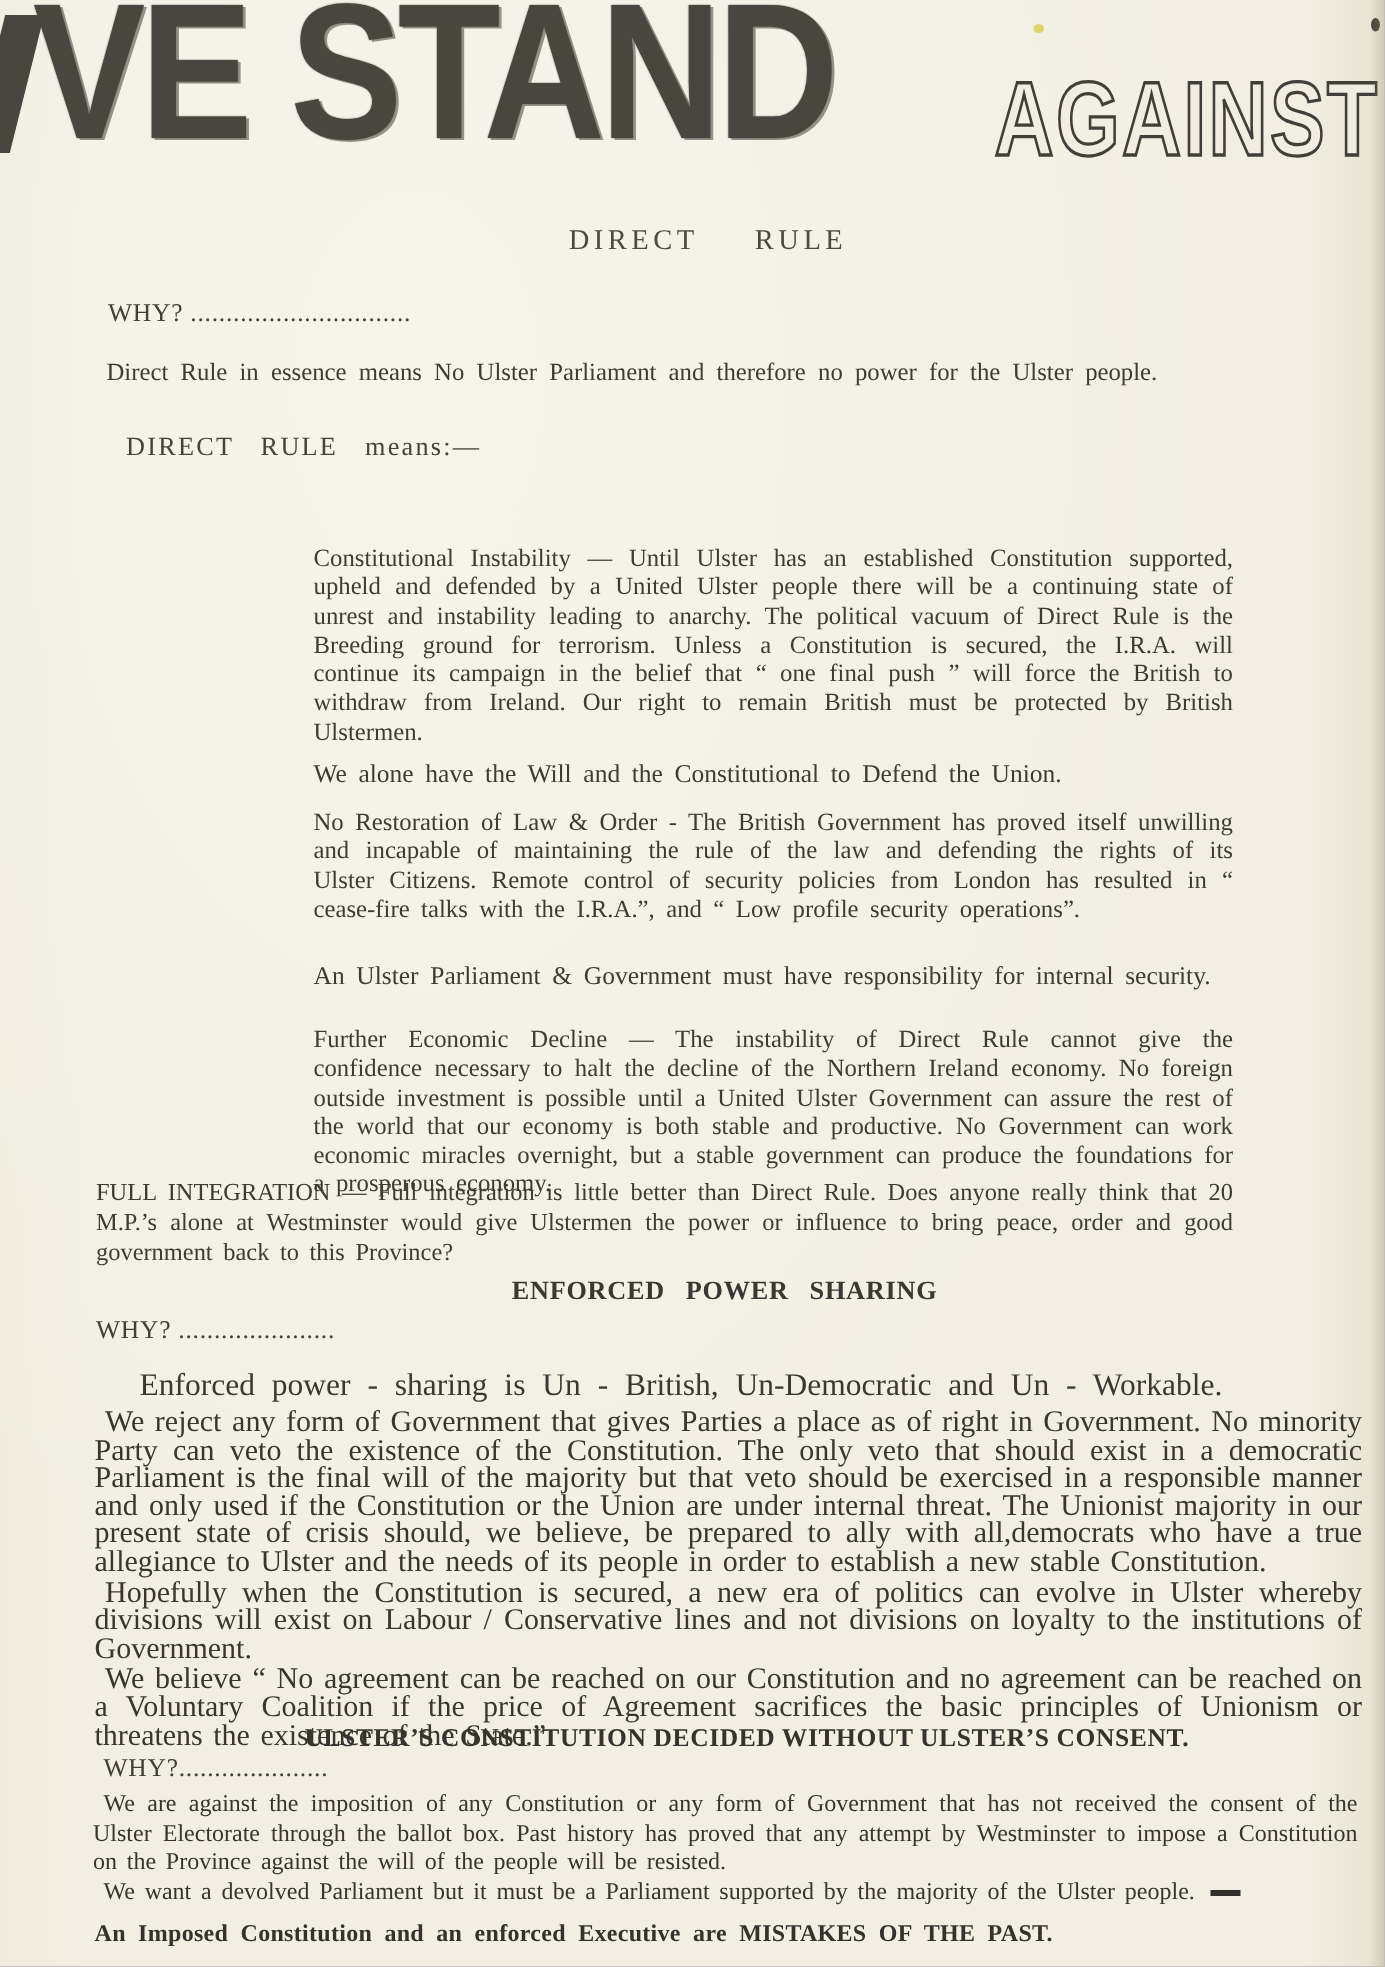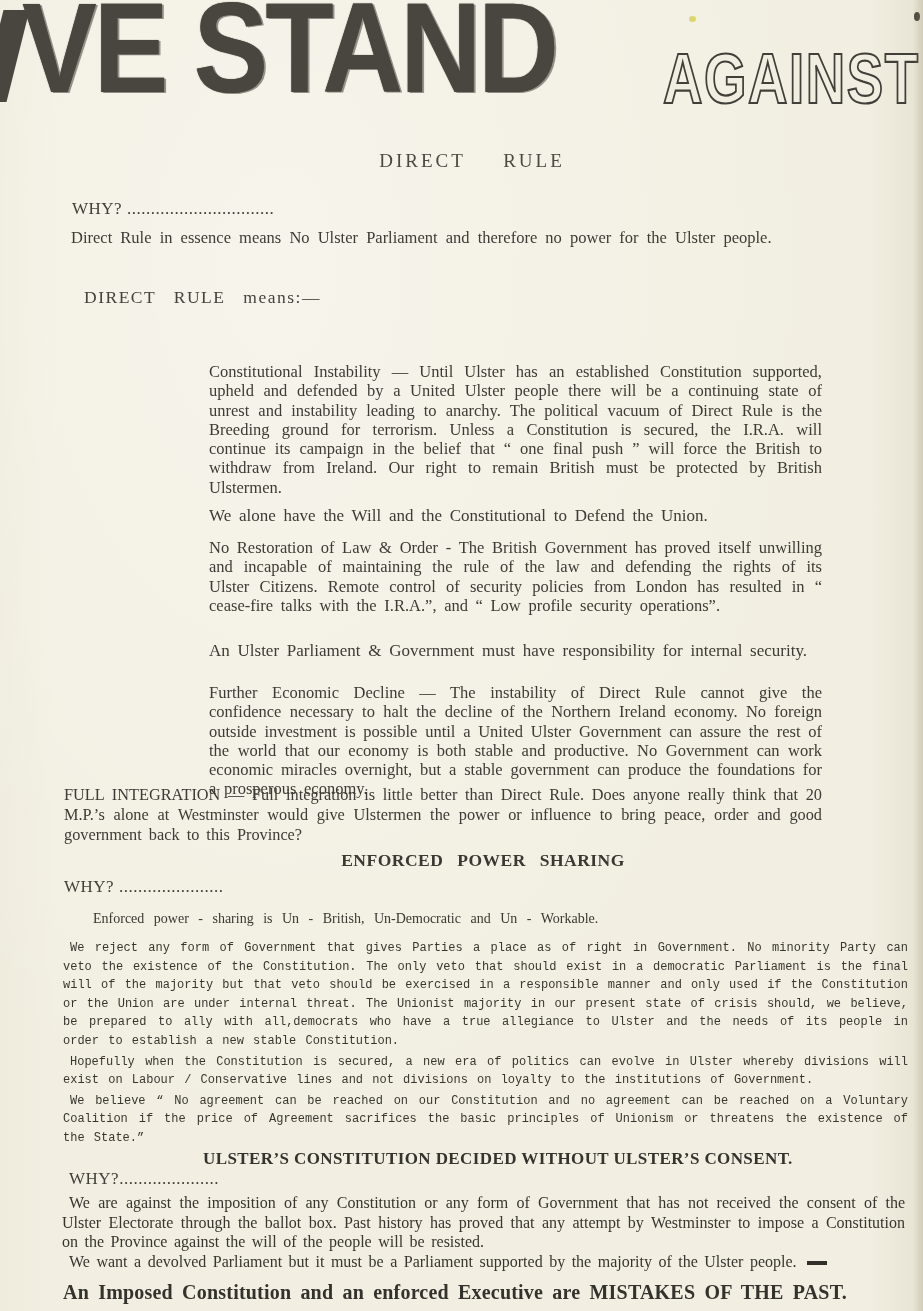--- a/index.html
+++ b/index.html
@@ -38,40 +38,40 @@
     -webkit-text-stroke:2.2px #413f39;
     transform:scaleX(0.78);transform-origin:0 0;
   }
   
   .abs{position:absolute;}
   .body-txt{font-size:16.5px;line-height:19.3px;text-align:justify;word-spacing:3.5px;}
   .center-head{width:100%;text-align:center;}
   .h-direct{top:150px;left:0;width:944px;font-size:19px;letter-spacing:3px;word-spacing:30px;color:#4b4942;}
   .why{font-size:17px;letter-spacing:0.5px;color:#413f39;}
   #why1{top:199px;left:72px;}
-  #intro{top:228px;left:71px;width:800px;font-size:16.5px;line-height:20.5px;text-align:justify;word-spacing:4px;}
+  #intro{top:238px;left:71px;width:800px;font-size:16.5px;line-height:20.5px;text-align:justify;word-spacing:4px;}
   #means{top:287px;left:84px;font-size:17.5px;word-spacing:12px;letter-spacing:1.5px;color:#44423c;}
   .pt{left:209px;width:613px;margin-top:29px;}
   #pt1{top:333px;}
   #pt2{top:477px;width:640px;font-size:17px;}
   #pt3{top:509px;}
   #pt4{top:612px;width:640px;font-size:17px;line-height:20px;}
   #pt5{top:654px;}
   #fullint{top:785px;left:64px;width:758px;font-size:16.3px;line-height:19.8px;text-align:justify;word-spacing:3px;}
   #h-power{top:850px;left:0;width:966px;font-weight:bold;font-size:17.5px;word-spacing:9px;letter-spacing:0.5px;color:#3a3832;}
   #why2{top:864px;left:64px;margin-top:13px;}
-  #slogan{top:911px;left:93px;font-size:14px;word-spacing:6px;color:#3a3832;}
-  #ps-paras{top:939px;left:63px;width:845px;font-size:12px;line-height:18.6px;text-align:justify;word-spacing:2px;color:#38362f;font-family:Liberation Mono, monospace;}
+  #slogan{top:911px;left:93px;font-size:21px;word-spacing:6px;color:#3a3832;}
+  #ps-paras{top:939px;left:63px;width:845px;font-size:20px;line-height:18.6px;text-align:justify;word-spacing:2px;color:#38362f;}
   #ps-paras p{margin:0 0 2px 0;text-indent:7px;}
   #h-ulster{top:1149px;left:203px;font-weight:bold;font-size:17px;letter-spacing:0.4px;color:#35332d;}
   #why3{top:1169px;left:69px;text-align:right;}
   #const-paras{top:1193px;left:62px;width:843px;font-size:16px;line-height:19.5px;text-align:justify;word-spacing:2.5px;color:#37352e;}
   #const-paras p{margin:0;text-indent:7px;}
   .pen-mark{display:inline-block;width:20px;height:4px;background:#32302a;margin-left:10px;vertical-align:middle;}
-  #closing{top:1281px;left:63px;font-size:20px;font-weight:bold;word-spacing:4px;letter-spacing:0.2px;color:#34322c;}
+  #closing{top:1281px;left:63px;font-size:16px;font-weight:bold;word-spacing:4px;letter-spacing:0.2px;color:#34322c;}
   .speck{position:absolute;border-radius:50%;}
   #speck1{top:12px;right:3px;width:6px;height:9px;background:#4a473f;}
   #speck2{top:16px;left:689px;width:7px;height:6px;background:#d8cf4e;opacity:0.8;}
   #edge-shadow{position:absolute;top:0;right:0;width:10px;height:100%;
     background:linear-gradient(90deg, rgba(150,140,115,0) 0%, rgba(150,140,115,0.28) 100%);}
 </style>
 </head>
 <body>
 
 <div id="page">

